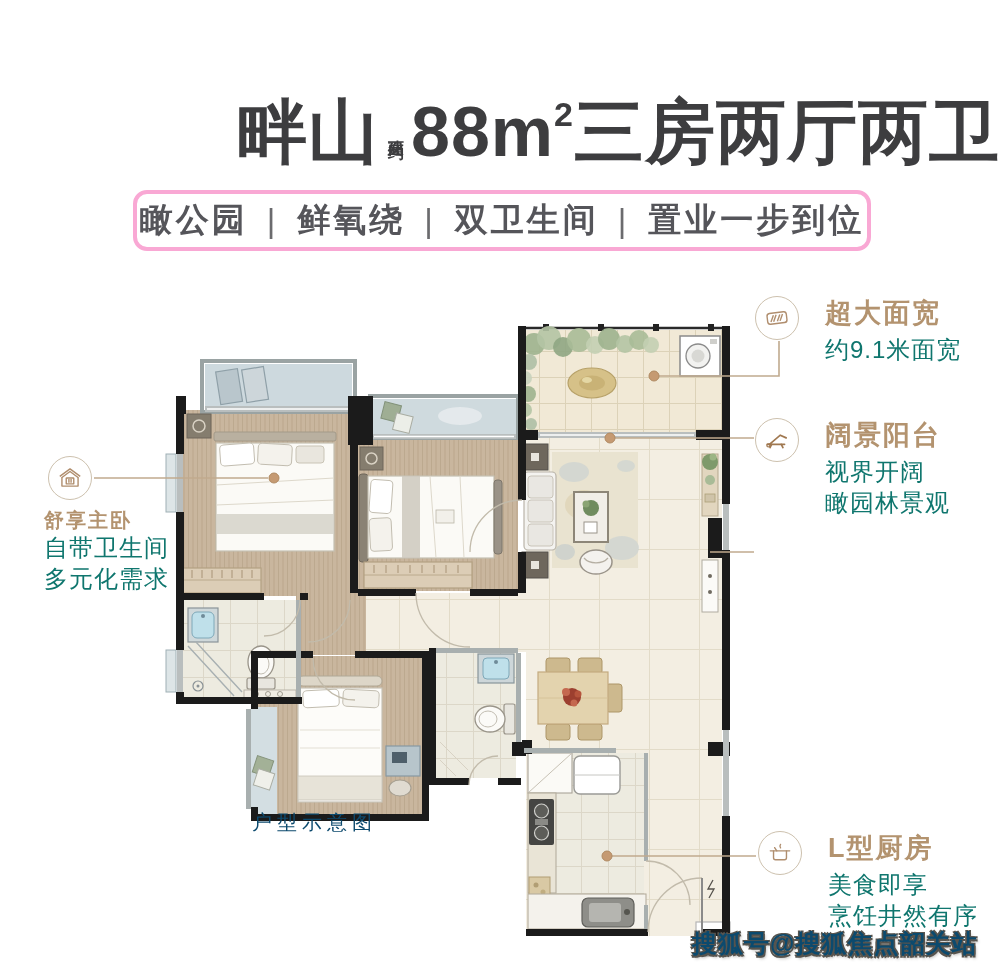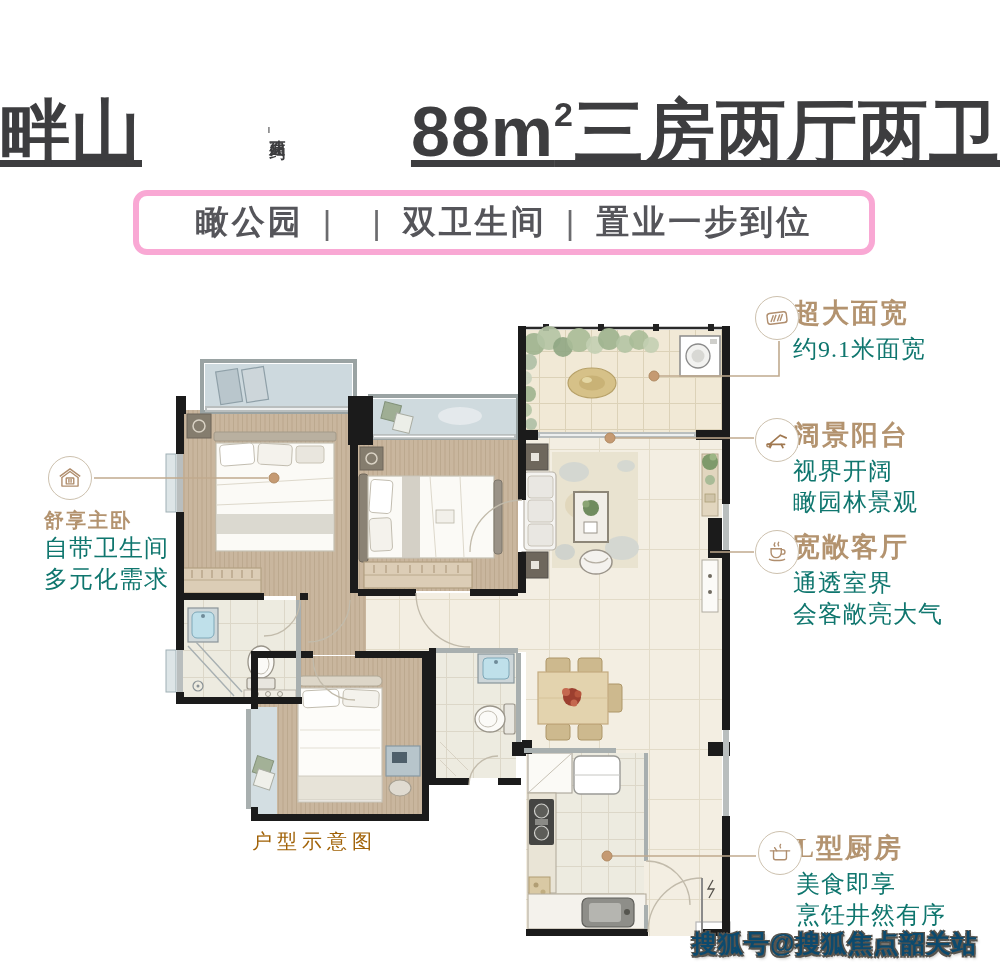--- a/index.html
+++ b/index.html
@@ -2,48 +2,48 @@
 <html><head>
 <meta charset="utf-8">
 <style>
   html,body{margin:0;padding:0;background:#ffffff;}
   .page{position:relative;width:1000px;height:972px;background:#ffffff;overflow:hidden;
         font-family:"Liberation Sans",sans-serif;}
   svg.plan-svg{position:absolute;left:0;top:0;}
 
   
   .main-title{position:absolute;top:86px;left:0;right:0;height:92px;
-    display:flex;justify-content:space-between;align-items:center;
-    font-weight:bold;color:#3d3d3f;text-decoration:underline;}
+    display:flex;justify-content:flex-end;align-items:center;
+    font-weight:bold;color:#3d3d3f;}
   .t-big{font-size:70px;line-height:1;letter-spacing:1px;}
   .t-sup{font-size:34px;vertical-align:30px;line-height:0;}
   .t-stack{writing-mode:vertical-rl;text-orientation:upright;
     font-size:16px;font-weight:bold;line-height:1.12;letter-spacing:2px;
     margin:0 6px 4px 8px;color:#3d3d3f;}
 
   .tagline{position:absolute;left:133px;top:190px;width:730px;height:53px;
-    border:6px solid #f9a8d4;border-radius:14px;background:#fff;
+    border:4px solid #f9a8d4;border-radius:14px;background:#fff;
     display:flex;align-items:center;justify-content:center;
     font-size:33px;font-weight:bold;color:#55555a;letter-spacing:3px;}
   .tagline .sep{margin:0 19px;font-weight:normal;color:#6b6b6e;}
 
   
   .anno{position:absolute;}
   .anno-circle{width:44px;height:44px;border:1.5px solid #cdc1ae;border-radius:50%;
     background:#ffffff;display:flex;align-items:center;justify-content:center;box-sizing:border-box;}
   .anno-title{font-size:27px;font-weight:bold;color:#b3936f;letter-spacing:2px;
     line-height:1.15;white-space:nowrap;}
   .anno-body{font-size:24px;color:#0f766e;line-height:31px;letter-spacing:1px;white-space:nowrap;}
   .anno-right .anno-circle{position:absolute;left:0;top:0;}
-  .anno-right .anno-text{margin-left:38px;padding-top:2px;font-family:Liberation Serif, serif;}
+  .anno-right .anno-text{margin-left:70px;padding-top:2px;}
   .anno-right .anno-title{margin-bottom:5px;}
   .anno-left .anno-circle{margin-left:4px;margin-bottom:9px;}
   .anno-left .anno-title{font-size:20px;}
 
-  .plan-caption{position:absolute;left:252px;top:828px;font-size:20px;color:#a16207;
+  .plan-caption{position:absolute;left:252px;top:809px;font-size:20px;color:#0c4a6e;
     letter-spacing:5px;text-align:right;}
 
   .watermark{position:absolute;left:692px;top:927px;font-size:25px;font-weight:bold;
     color:#0c4a6e;letter-spacing:1px;white-space:nowrap;
     text-shadow:-1.5px -1.5px 0 #57544e,1.5px -1.5px 0 #57544e,
                 -1.5px 1.5px 0 #57544e,1.5px 1.5px 0 #57544e,2px 3px 3px rgba(60,58,52,.35);}
 </style>
 </head>
 <body>
 
@@ -468,20 +468,21 @@
 
   <div class="main-title">
     <span class="t-big">畔山</span>
     <span class="t-stack">建面约</span>
     <span class="t-big"><span>88m</span><sup class="t-sup">2</sup><span>三房两厅两卫</span></span>
   </div>
 
   <div class="tagline">
     <span>瞰公园</span>
     <span class="sep">|</span>
+    <span>鲜氧绕</span>
     <span class="sep">|</span>
     <span>双卫生间</span>
     <span class="sep">|</span>
     <span>置业一步到位</span>
   </div>
 
   <div class="anno anno-left" style="left:44px;top:456px;">
     <div class="anno-circle">
       <svg width="28" height="28" viewBox="0 0 26 26" fill="none" stroke="#b08e6e" stroke-width="1.3" stroke-linejoin="round">
         <path d="M3.5,11.5 L13,4.5 L22.5,11.5"></path>
@@ -533,38 +534,20 @@
     </div>
     <div class="anno-text">
       <div class="anno-title">阔景阳台</div>
       <div class="anno-body">
         <div>视界开阔</div>
         <div>瞰园林景观</div>
       </div>
     </div>
   </div>
 
-  <div class="anno anno-right" style="left:755px;top:530px;">
-    <div class="anno-circle">
-      <svg width="28" height="28" viewBox="0 0 26 26" fill="none" stroke="#b08e6e" stroke-width="1.3" stroke-linecap="round">
-        <path d="M7.5,10 H17 V13.5 a4.75,4.75 0 0 1 -9.5,0 Z"></path>
-        <path d="M17,10.8 h1.3 a2.1,2.1 0 0 1 0,4.2 H16.6"></path>
-        <path d="M6,19.8 C8.5,21.3 17.5,21.3 20,19.8"></path>
-        <path d="M11,4.5 q-1.2,1.6 0,3.2"></path>
-        <path d="M14.5,4 q-1.2,1.6 0,3.2"></path>
-      </svg>
-    </div>
-    <div class="anno-text">
-      <div class="anno-title">宽敞客厅</div>
-      <div class="anno-body">
-        <div>通透室界</div>
-        <div>会客敞亮大气</div>
-      </div>
-    </div>
-  </div>
 
   <div class="anno anno-right" style="left:758px;top:831px;">
     <div class="anno-circle">
       <svg width="28" height="28" viewBox="0 0 26 26" fill="none" stroke="#b08e6e" stroke-width="1.3" stroke-linecap="round">
         <path d="M4,11 H22"></path>
         <path d="M7,11 V17.5 a1.8,1.8 0 0 0 1.8,1.8 h8.4 a1.8,1.8 0 0 0 1.8,-1.8 V11"></path>
         <path d="M10,11 L8,8"></path>
         <path d="M13.5,5 q-1.2,1.6 0,3.2"></path>
       </svg>
     </div>

